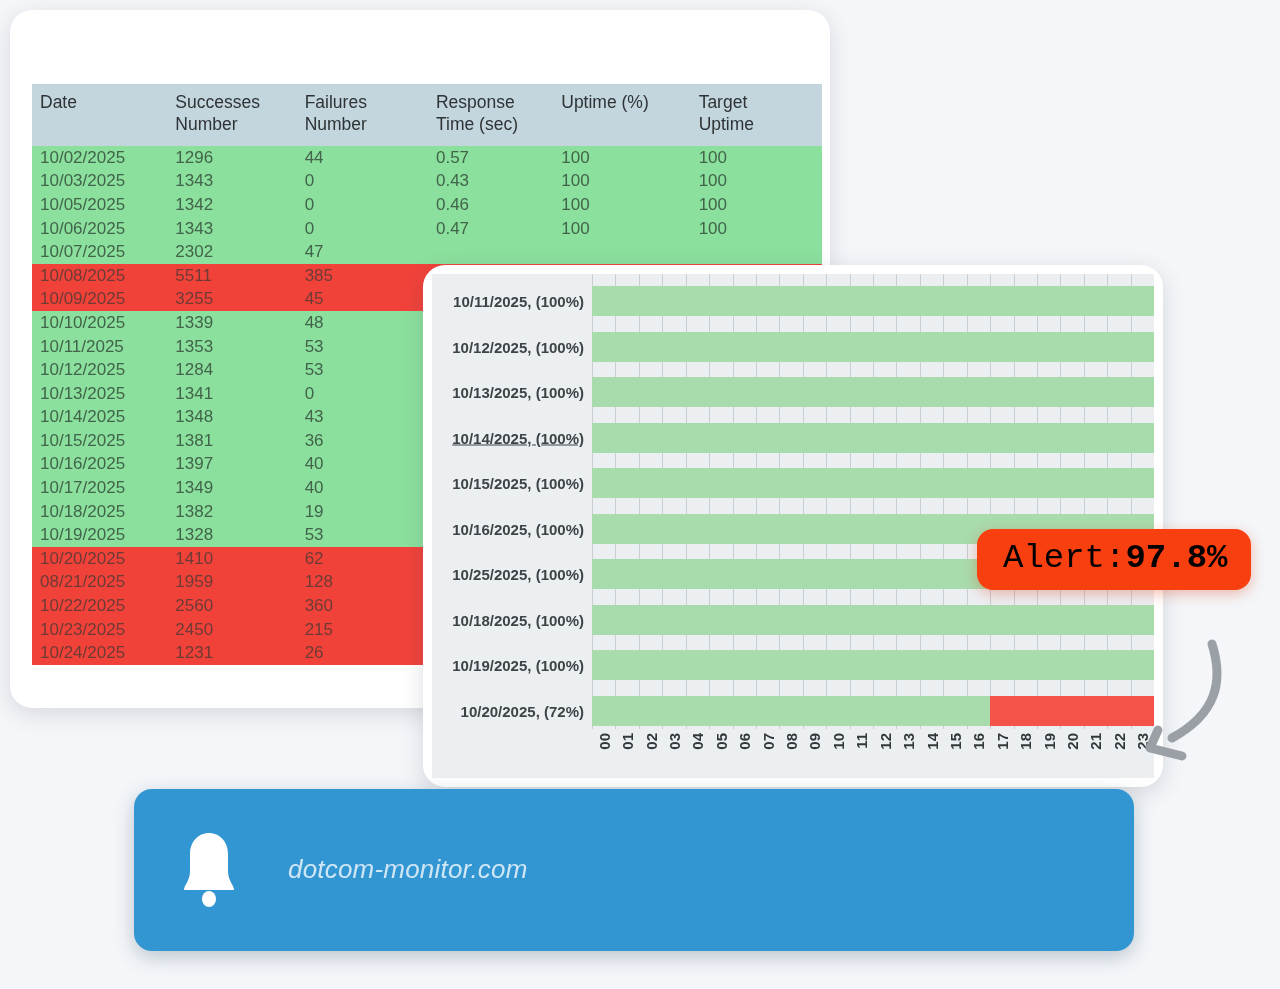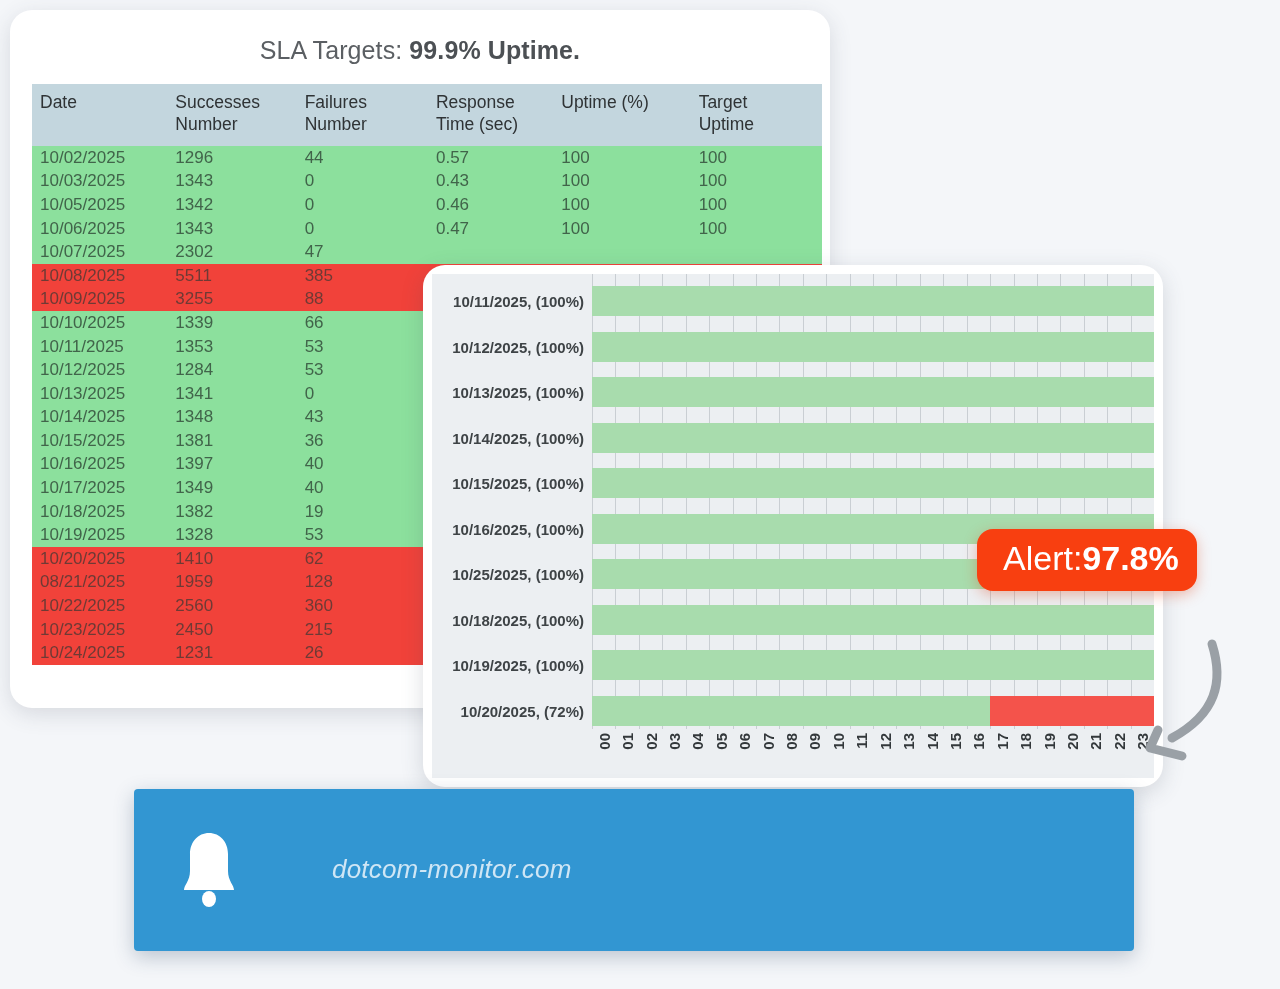--- a/index.html
+++ b/index.html
@@ -118,65 +118,62 @@
     font-size: 15px; font-weight: bold; color: #33383b;
     writing-mode: vertical-rl;
     transform: rotate(180deg);
     transform-origin: center;
     white-space: nowrap;
   }
 
   
   #alert-badge {
     position: absolute; left: 977px; top: 529px;
-    padding: 10px 18px 13px 26px;
+    padding: 10px 24px 13px 26px;
     background: #f83f10;
-    color: #ffffff;
+    color: #000000;
     border-radius: 16px;
     font-size: 34px;
     box-shadow: 0 4px 14px rgba(220,70,30,.35);
     z-index: 8;
     white-space: nowrap;
+    font-family: Liberation Mono, monospace;
   }
   #alert-badge b { font-weight: bold; }
 
   
   #arrow { position: absolute; left: 1120px; top: 630px; z-index: 7; }
 
   
   #notif {
     position: absolute; left: 134px; top: 789px;
     width: 1000px; height: 162px;
     background: #3296d2;
-    border-radius: 4px;
+    border-radius: 18px;
     box-shadow: 0 6px 20px rgba(40,70,100,.28);
     display: flex; align-items: center;
     z-index: 10;
-    gap: 44px;
   }
   #bell-icon { width: 150px; display: flex; justify-content: center; align-items: center; }
   #notif-text { padding-left: 4px; }
   #notif-domain {
     font-size: 26px; color: #cfe6f5; line-height: 1.2;
     letter-spacing: .2px; font-style: italic;
   }
   #notif-headline {
     font-size: 38px; color: #ffffff; font-weight: bold;
     line-height: 1.25; white-space: nowrap;
   }
 </style>
 </head>
 <body>
 
 <div id="stage">
 
   <div id="sla-card">
-    <div id="sla-title">
-      <span>SLA Targets: </span><b>99.9% Uptime.</b>
-    </div>
 
     <table id="sla-table">
       <colgroup>
         <col class="col-date">
           <col class="col-succ">
           <col class="col-fail">
         <col class="col-resp">
           <col class="col-up">
           <col class="col-tgt">
       </colgroup>
@@ -235,29 +232,29 @@
             <td>10/08/2025</td>
             <td>5511</td>
             <td>385</td>
             <td></td>
             <td></td>
             <td></td>
           </tr>
           <tr class="bad">
             <td>10/09/2025</td>
             <td>3255</td>
-            <td>88</td>
+            <td>45</td>
             <td></td>
             <td></td>
             <td></td>
           </tr>
           <tr class="ok">
             <td>10/10/2025</td>
             <td>1339</td>
-            <td>66</td>
+            <td>48</td>
             <td></td>
             <td></td>
             <td></td>
           </tr>
           <tr class="ok">
             <td>10/11/2025</td>
             <td>1353</td>
             <td>53</td>
             <td></td>
             <td></td>
@@ -370,21 +367,21 @@
         </tbody>
     </table>
   </div>
 
   <div id="chart-card">
     <div id="chart-inner">
       <div id="chart-labels">
           <div class="clabel" style="top: 27px;">10/11/2025, (100%)</div>
           <div class="clabel" style="top: 72.5px;">10/12/2025, (100%)</div>
           <div class="clabel" style="top: 118px;">10/13/2025, (100%)</div>
-          <div class="clabel" style="top: 163.5px;">10/14/2025, (100%)</div>
+          <div class="clabel" style="top: 163.5px; text-decoration: underline;">10/14/2025, (100%)</div>
           <div class="clabel" style="top: 209px;">10/15/2025, (100%)</div>
           <div class="clabel" style="top: 254.5px;">10/16/2025, (100%)</div>
           <div class="clabel" style="top: 300px;">10/25/2025, (100%)</div>
           <div class="clabel" style="top: 345.5px;">10/18/2025, (100%)</div>
           <div class="clabel" style="top: 391px;">10/19/2025, (100%)</div>
           <div class="clabel" style="top: 436.5px;">10/20/2025, (72%)</div>
         </div>
       <div id="plot">
           <div class="gridcol" style="left: 0px;"></div>
           <div class="gridcol" style="left: 23.4167px;"></div>

